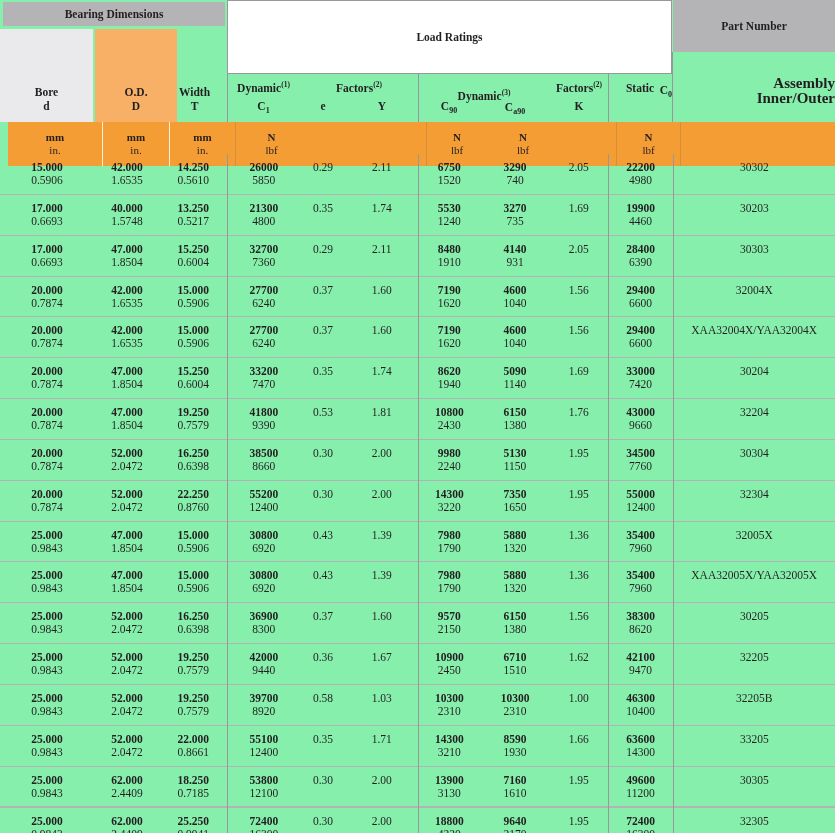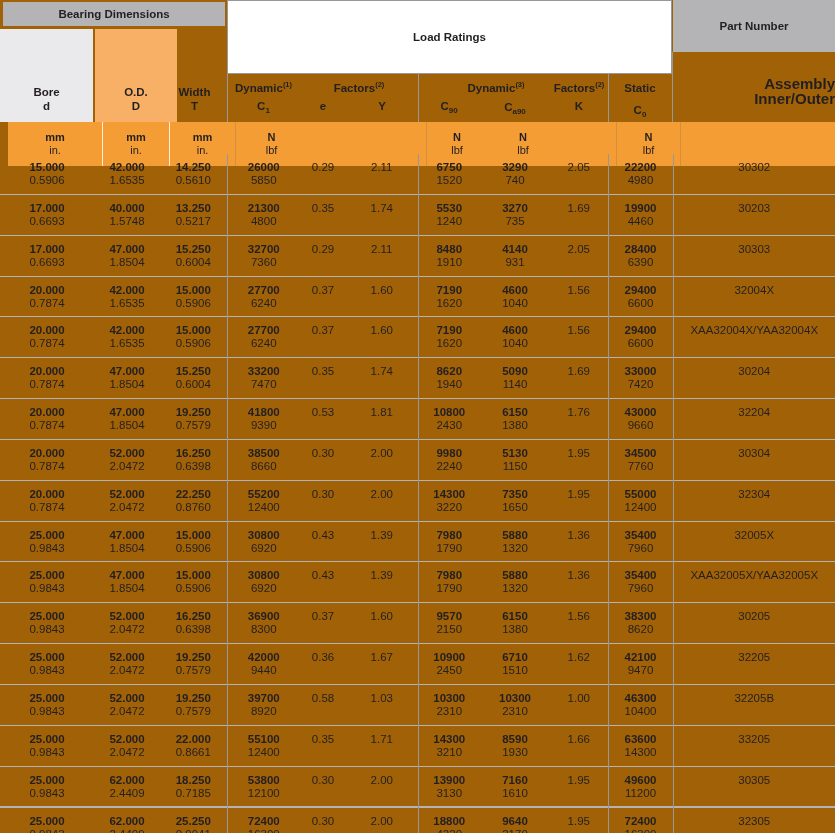--- a/index.html
+++ b/index.html
@@ -5,22 +5,22 @@
   :root{
     --header-gray:#b4b4b6;
     --bore-gray:#eaeaec;
     --od-orange:#f8b066;
     --band-orange:#f59d35;
     --text:#231f20;
     --line:#98989a;
     --rowline:#b3b3b5;
   }
   html,body{margin:0;padding:0;background:#fff;}
-  .page{position:relative;width:835px;height:833px;background:#a16207;overflow:hidden;
-        font-family:Liberation Sans, sans-serif;color:var(--text);}
+  .page{position:relative;width:835px;height:833px;background:#86efac;overflow:hidden;
+        font-family:Liberation Serif, serif;color:var(--text);}
   .abs{position:absolute;box-sizing:border-box;}
   .hdrbox{display:flex;align-items:center;justify-content:center;text-align:center;
           font-weight:bold;font-size:11.5px;line-height:14px;}
   .graybox{background:var(--header-gray);}
   .cellbox{display:flex;flex-direction:column;align-items:center;justify-content:flex-end;
            padding-bottom:9px;font-weight:bold;font-size:11.5px;line-height:14px;text-align:center;}
   .loadbox{border:1px solid var(--line);background:#fff;}
   .glabel{position:absolute;height:15px;display:flex;align-items:center;justify-content:center;
           font-weight:bold;font-size:11.5px;box-sizing:border-box;}
   .glabel sup{font-size:7.5px;line-height:0;vertical-align:super;}
@@ -70,41 +70,41 @@
   <div class="vline" style="left:418px;top:74px;height:48px;"></div>
   <div class="vline" style="left:608px;top:74px;height:48px;"></div>
   <div class="vline" style="left:672px;top:52px;height:70px;"></div>
 
   <div class="glabel" style="left:227px;top:80px;width:73px;">
     <span><span>Dynamic</span><sup>(1)</sup></span>
   </div>
   <div class="glabel" style="left:300px;top:80px;width:118px;">
     <span><span>Factors</span><sup>(2)</sup></span>
   </div>
-  <div class="glabel" style="left:418px;top:80px;width:132px;margin-left:12px;">
+  <div class="glabel" style="left:418px;top:88px;width:132px;">
     <span><span>Dynamic</span><sup>(3)</sup></span>
   </div>
   <div class="glabel" style="left:550px;top:80px;width:58px;">
     <span><span>Factors</span><sup>(2)</sup></span>
   </div>
   <div class="glabel" style="left:608px;top:80px;width:64px;">Static</div>
 
   <div class="glabel" style="left:227px;top:98px;width:73px;">
     <span><span>C</span><sub>1</sub></span>
   </div>
   <div class="glabel" style="left:300px;top:98px;width:46px;">e</div>
   <div class="glabel" style="left:346px;top:98px;width:72px;">Y</div>
   <div class="glabel" style="left:418px;top:98px;width:62px;">
     <span><span>C</span><sub>90</sub></span>
   </div>
   <div class="glabel" style="left:480px;top:98px;width:70px;align-items:flex-end;">
     <span><span>C</span><sub>a90</sub></span>
   </div>
   <div class="glabel" style="left:550px;top:98px;width:58px;">K</div>
-  <div class="glabel" style="left:608px;top:102px;width:64px;">
+  <div class="glabel" style="left:608px;top:82px;width:64px;justify-content:flex-end;">
     <span><span>C</span><sub>0</sub></span>
   </div>
 
   <div class="abs" style="left:673px;top:76px;width:162px;text-align:right;font-weight:bold;font-size:15px;line-height:15px;">
     <div>Assembly</div>
     <div>Inner/Outer</div>
   </div>
 
   <div class="band">
     <div class="ucell" style="left:0;width:94px;">

